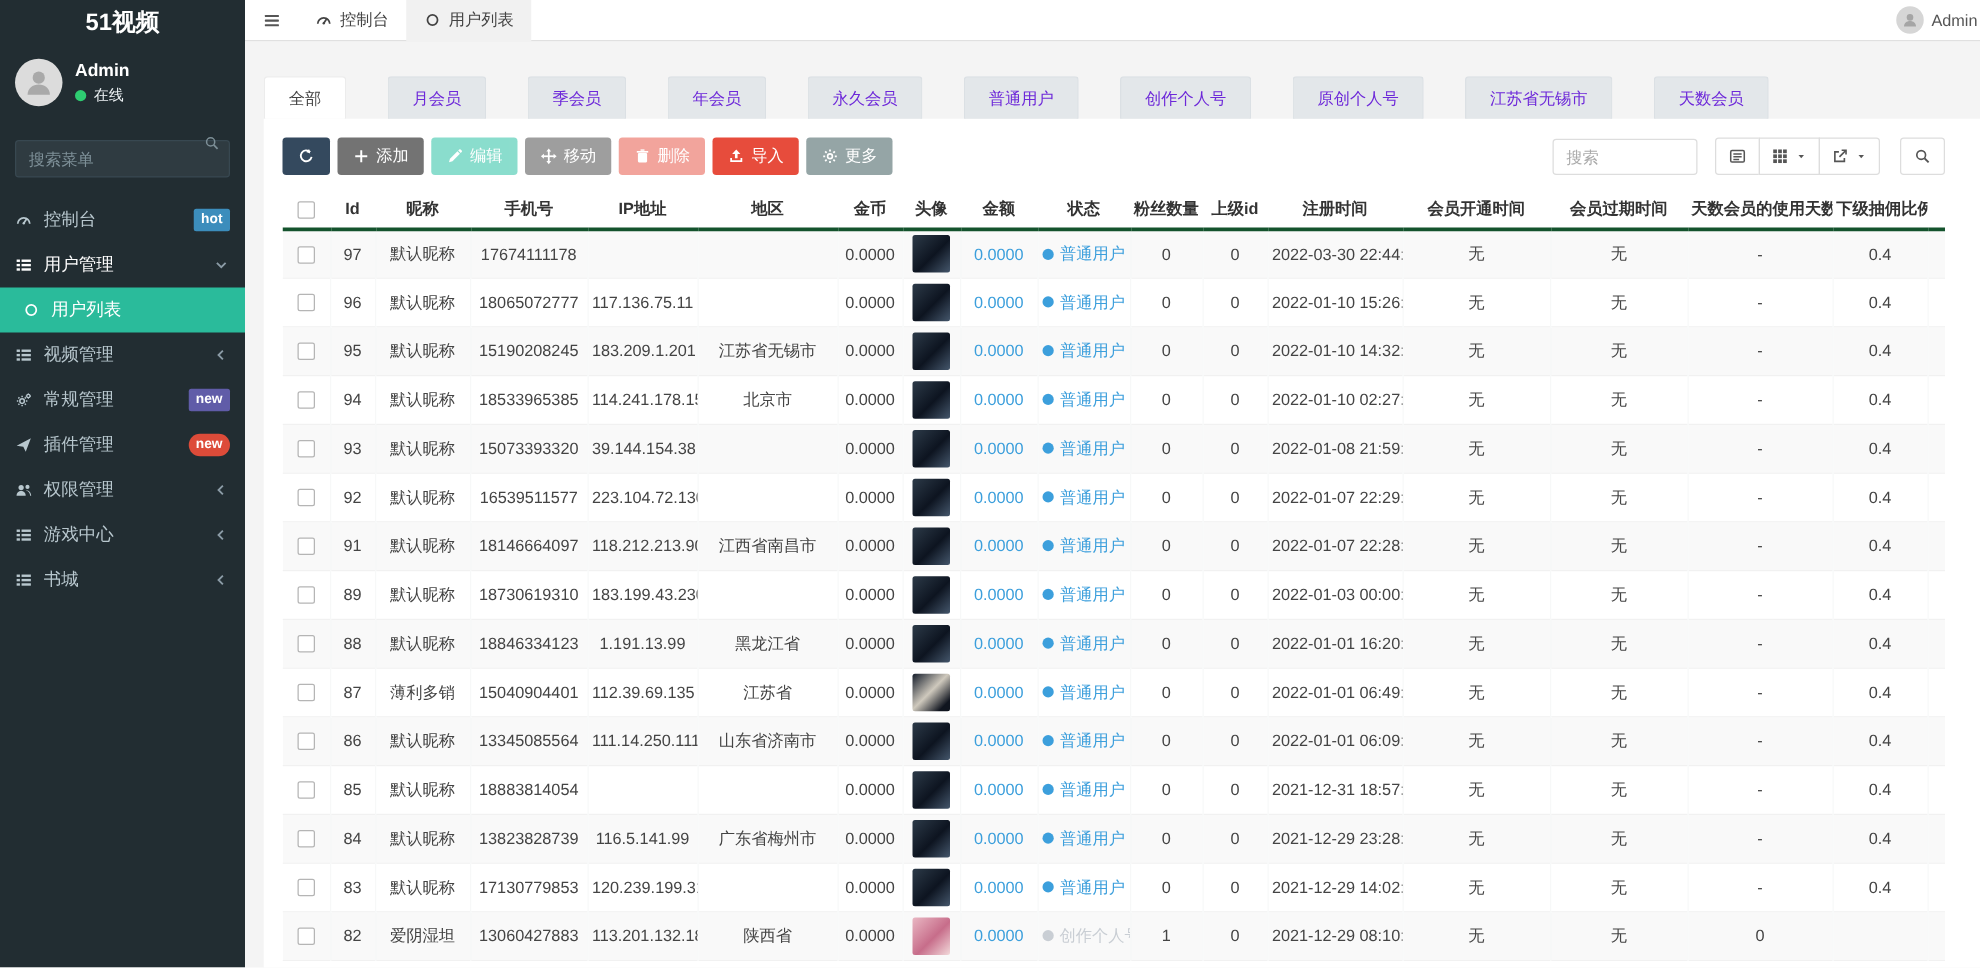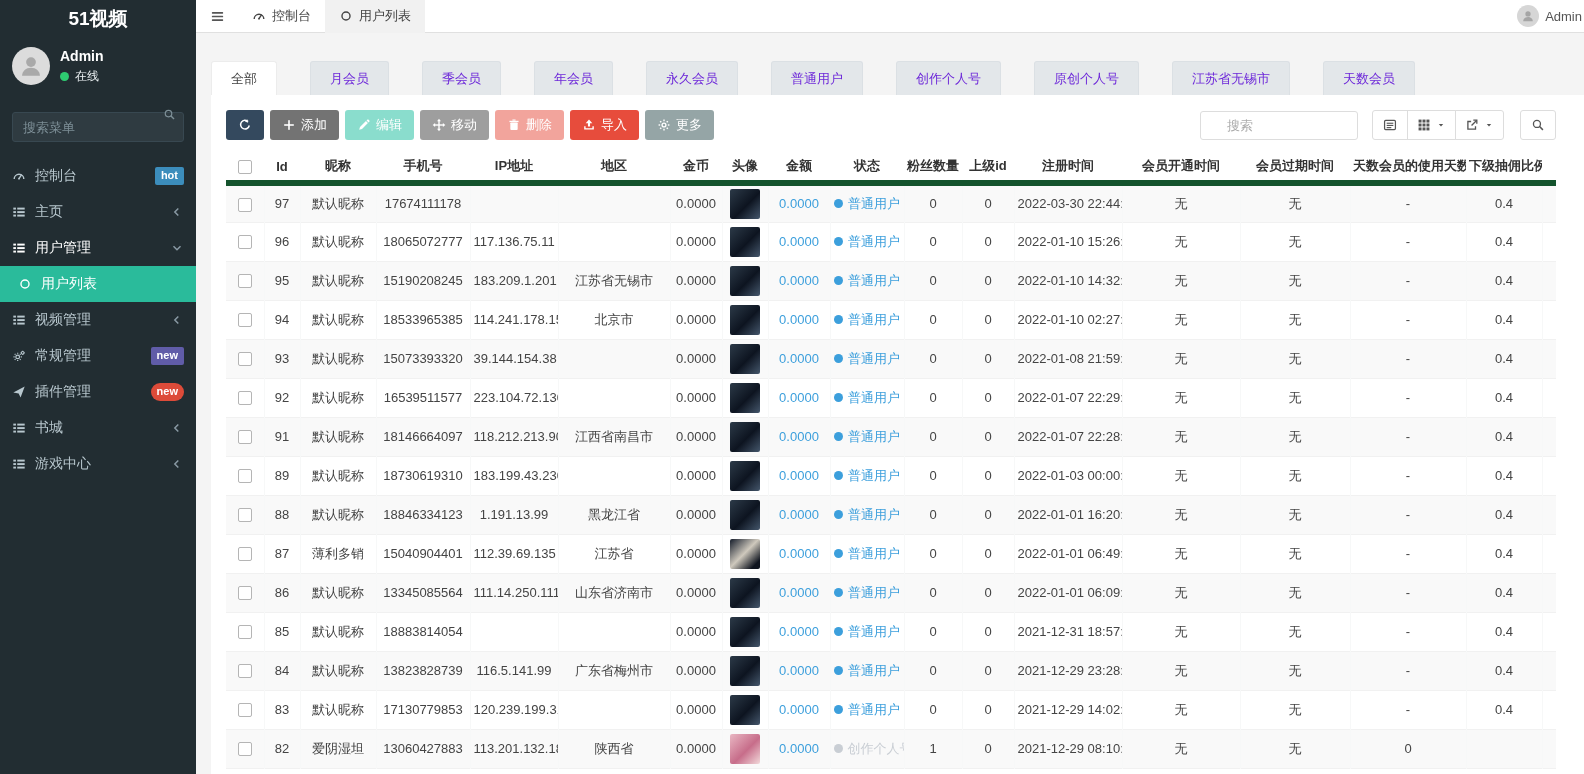--- a/index.html
+++ b/index.html
@@ -61,38 +61,38 @@
   .panel { background:#fff; padding:15px 0 0 15px; height:100%; }
 
   .toolbar { display:flex; align-items:center; margin:0 28px 12px 0; }
   .btn { height:30px; border:none; border-radius:3px; color:#fff; font-size:13px;
          display:inline-flex; align-items:center; gap:5px; padding:0 12px;
          margin-right:6px; cursor:pointer;
          font-family:"Liberation Sans","DejaVu Sans",sans-serif; }
   .btn.icon-only { width:38px; justify-content:center; padding:0; }
   .btn.disabled { opacity:.5; cursor:default; }
   .toolbar-right { margin-left:auto; display:flex; align-items:center; }
-  .search-box { width:158px; height:29px; border:1px solid #ddd; border-radius:3px;
-                padding:0 26px; font-size:13px; color:#555; outline:none;
+  .search-box { width:116px; height:29px; border:1px solid #ddd; border-radius:3px;
+                padding:0 10px; font-size:13px; color:#555; outline:none;
                 font-family:"Liberation Sans","DejaVu Sans",sans-serif; }
   .search-box::placeholder { color:#aaa; }
   .btn-group { display:flex; margin-left:14px; }
   .gbtn { height:30px; min-width:36px; padding:0 9px; background:#fff;
           border:1px solid #ddd; display:flex; align-items:center; justify-content:center;
           gap:5px; color:#555; cursor:pointer; margin-left:-1px; }
   .gbtn.first { border-radius:3px 0 0 3px; margin-left:0; }
   .gbtn.last { border-radius:0 3px 3px 0; }
   .gbtn.single { border-radius:3px; margin-left:16px; }
   .caret { display:flex; }
 
   
   .table-wrap { overflow:hidden; margin-right:28px; }
   table { border-collapse:collapse; table-layout:fixed; width:1426px; }
   th { font-weight:bold; color:#333; height:31px; text-align:center;
-       border-bottom:6px solid #14532d; padding:0 3px; white-space:nowrap;
+       border-bottom:3px solid #14532d; padding:0 3px; white-space:nowrap;
        overflow:hidden; cursor:pointer;margin-top:32px; }
   td { height:39px; text-align:center; color:#444; padding:0 3px;
        white-space:nowrap; overflow:hidden; border-right:1px solid rgba(120,130,140,.06); }
   tbody tr:nth-child(odd) { background:#f9f9f9; }
   tbody tr { border-bottom:1px solid #f1f1f1; }
   .cb { width:14px; height:14px; border:1px solid #b5b5b5; border-radius:2px;
         background:#fff; display:inline-block; vertical-align:middle; cursor:pointer; }
   .thumb { width:30px; height:30px; border-radius:2px; display:inline-block;
            vertical-align:middle; cursor:pointer; }
   .thumb.dark  { background:linear-gradient(135deg,#2c3a48 0%,#0d1420 55%,#44566b 100%); }
@@ -139,40 +139,20 @@
           <span class="icon">
             <svg width="14" height="14" viewBox="0 0 16 16" fill="currentColor">
               <path d="M2.5 11.5a5.5 5.5 0 1 1 11 0" fill="none" stroke="currentColor" stroke-width="1.6"></path>
               <line x1="8" y1="11" x2="11" y2="6.5" stroke="currentColor" stroke-width="1.6"></line>
               <circle cx="8" cy="11" r="1.1"></circle>
             </svg>
           </span>
           <span class="label">控制台</span>
           <span class="badge" style="background:#3c8dbc">hot</span>
         </div>
-        <div class="menu-item">
-          <span class="icon">
-            <svg width="14" height="14" viewBox="0 0 16 16" fill="currentColor">
-              <rect x="1.5" y="3" width="3" height="2.2"></rect>
-              <rect x="6" y="3" width="8.5" height="2.2"></rect>
-              <rect x="1.5" y="7" width="3" height="2.2"></rect>
-              <rect x="6" y="7" width="8.5" height="2.2"></rect>
-              <rect x="1.5" y="11" width="3" height="2.2"></rect>
-              <rect x="6" y="11" width="8.5" height="2.2"></rect>
-            </svg>
-          </span>
-          <span class="label">主页</span>
-          <span class="chev">
-            <span class="icon">
-              <svg width="14" height="14" viewBox="0 0 16 16" fill="currentColor">
-                <polyline points="9.5,4 5.5,8 9.5,12" fill="none" stroke="currentColor" stroke-width="1.7"></polyline>
-              </svg>
-            </span>
-          </span>
-        </div>
         <div class="menu-item open">
           <span class="icon">
             <svg width="14" height="14" viewBox="0 0 16 16" fill="currentColor">
               <rect x="1.5" y="3" width="3" height="2.2"></rect>
               <rect x="6" y="3" width="8.5" height="2.2"></rect>
               <rect x="1.5" y="7" width="3" height="2.2"></rect>
               <rect x="6" y="7" width="8.5" height="2.2"></rect>
               <rect x="1.5" y="11" width="3" height="2.2"></rect>
               <rect x="6" y="11" width="8.5" height="2.2"></rect>
             </svg>
@@ -245,49 +225,67 @@
             <svg width="14" height="14" viewBox="0 0 16 16" fill="currentColor">
               <path d="M1.5 8.7 14.5 1.8 9.8 14.2 7.6 9.6z"></path>
             </svg>
           </span>
           <span class="label">插件管理</span>
           <span class="badge pill" style="background:#dd4b39">new</span>
         </div>
         <div class="menu-item">
           <span class="icon">
             <svg width="14" height="14" viewBox="0 0 16 16" fill="currentColor">
+              <circle cx="5.6" cy="5.8" r="2.4"></circle>
+              <path d="M1.4 13.2c0-2.3 1.9-4.2 4.2-4.2s4.2 1.9 4.2 4.2z"></path>
+              <circle cx="11.4" cy="5.2" r="1.9"></circle>
+              <path d="M10.4 8.7c2 .4 3.4 2.2 3.4 4.5h1c0-2.7-1.8-4.8-4.4-5z"></path>
+            </svg>
+          </span>
+          <span class="label">权限管理</span>
+          <span class="chev">
+            <span class="icon">
+              <svg width="14" height="14" viewBox="0 0 16 16" fill="currentColor">
+                <polyline points="9.5,4 5.5,8 9.5,12" fill="none" stroke="currentColor" stroke-width="1.7"></polyline>
+              </svg>
+            </span>
+          </span>
+        </div>
+        <div class="menu-item">
+          <span class="icon">
+            <svg width="14" height="14" viewBox="0 0 16 16" fill="currentColor">
               <rect x="1.5" y="3" width="3" height="2.2"></rect>
               <rect x="6" y="3" width="8.5" height="2.2"></rect>
               <rect x="1.5" y="7" width="3" height="2.2"></rect>
               <rect x="6" y="7" width="8.5" height="2.2"></rect>
               <rect x="1.5" y="11" width="3" height="2.2"></rect>
               <rect x="6" y="11" width="8.5" height="2.2"></rect>
             </svg>
           </span>
-          <span class="label">书城</span>
+          <span class="label">游戏中心</span>
           <span class="chev">
             <span class="icon">
               <svg width="14" height="14" viewBox="0 0 16 16" fill="currentColor">
                 <polyline points="9.5,4 5.5,8 9.5,12" fill="none" stroke="currentColor" stroke-width="1.7"></polyline>
               </svg>
             </span>
           </span>
         </div>
         <div class="menu-item">
           <span class="icon">
             <svg width="14" height="14" viewBox="0 0 16 16" fill="currentColor">
               <rect x="1.5" y="3" width="3" height="2.2"></rect>
               <rect x="6" y="3" width="8.5" height="2.2"></rect>
               <rect x="1.5" y="7" width="3" height="2.2"></rect>
               <rect x="6" y="7" width="8.5" height="2.2"></rect>
               <rect x="1.5" y="11" width="3" height="2.2"></rect>
               <rect x="6" y="11" width="8.5" height="2.2"></rect>
             </svg>
           </span>
-          <span class="label">游戏中心</span>
+          <span class="label">书城</span>
           <span class="chev">
             <span class="icon">
               <svg width="14" height="14" viewBox="0 0 16 16" fill="currentColor">
                 <polyline points="9.5,4 5.5,8 9.5,12" fill="none" stroke="currentColor" stroke-width="1.7"></polyline>
               </svg>
             </span>
           </span>
         </div>
       </nav>
   </aside>

